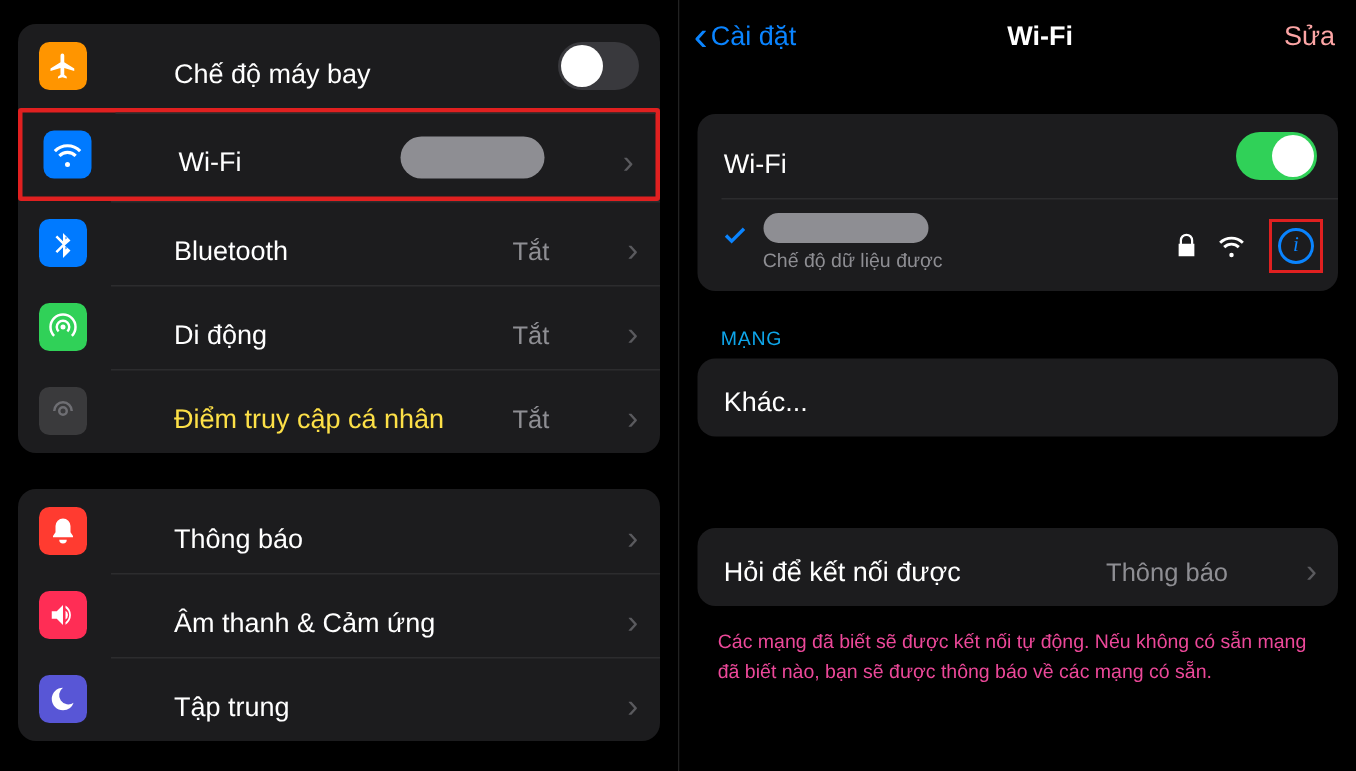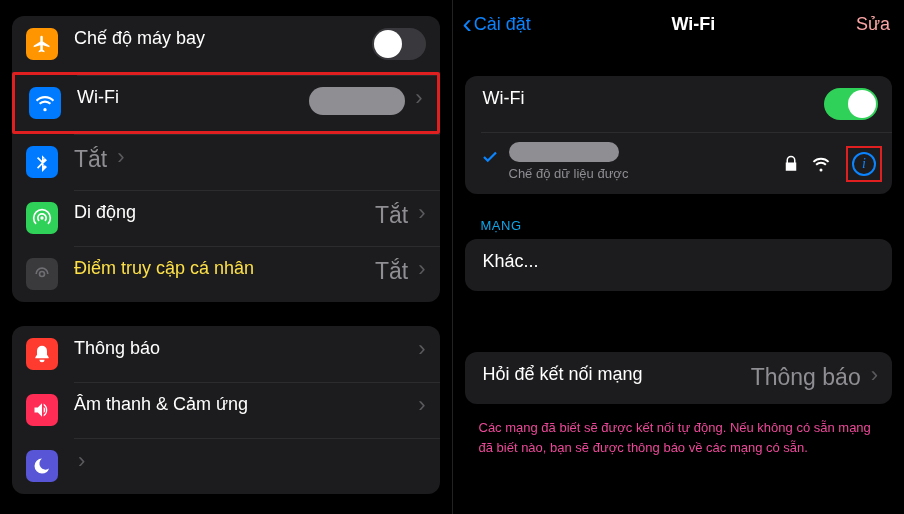--- a/index.html
+++ b/index.html
@@ -23,24 +23,25 @@
 
   
   .group {
     background: #1c1c1e;
     border-radius: 12px;
     margin: 8px 12px 24px 12px;
     overflow: hidden;
   }
   .row {
     display: flex;
-    align-items: flex-start;
+    align-items: flex-end;
     padding: 12px 14px;
     min-height: 52px;
     position: relative;
+    gap: 42px;
   }
   .row + .row::before {
     content: "";
     position: absolute;
     top: 0;
     left: 62px;
     right: 0;
     height: 1px;
     background: #2c2c2e;
   }
@@ -59,21 +60,21 @@
     flex-shrink: 0;
   }
   .icon-box svg { width: 20px; height: 20px; }
   .label {
     flex: 1;
     font-size: 18px;
     color: #fff;
   }
   .label.dim { color: #fde047; }
   .value {
-    font-size: 23px;
+    font-size: 17px;
     color: #8e8e93;
     margin-right: 6px;
   }
   .chevron {
     color: #5a5a5e;
     font-size: 22px;
     line-height: 1;
     margin-left: 4px;
   }
   .toggle {
@@ -231,20 +232,21 @@
       <div class="pill"></div>
       <span class="chevron">›</span>
     </div>
 
     <div class="row">
       <div class="icon-box bg-blue">
         <svg viewBox="0 0 24 24" fill="#fff">
             <path d="M12 2v8.6L7.4 6 6 7.4 11.6 13 6 18.6 7.4 20l4.6-4.6V24l6-6-4.6-4 4.6-4-6-6zm2 4.8L15.2 8 14 9.2zm0 10.4v-2.4L15.2 16z"></path>
           </svg>
       </div>
+      <span class="label">Bluetooth</span>
       <span class="value">Tắt</span>
       <span class="chevron">›</span>
     </div>
 
     <div class="row">
       <div class="icon-box bg-green">
         <svg viewBox="0 0 24 24" fill="#fff">
             <path d="M12 8a4 4 0 0 0-4 4c0 1.1.5 2.1 1.2 2.8l-1.4 1.4A6 6 0 0 1 6 12a6 6 0 0 1 12 0 6 6 0 0 1-1.8 4.2l-1.4-1.4A4 4 0 0 0 12 8zm0 2a2 2 0 1 1 0 4 2 2 0 0 1 0-4zM4.2 19.8A11 11 0 0 1 1 12 11 11 0 0 1 12 1a11 11 0 0 1 11 11 11 11 0 0 1-3.2 7.8l-1.4-1.4A9 9 0 0 0 21 12a9 9 0 0 0-18 0 9 9 0 0 0 2.6 6.4z"></path>
           </svg>
       </div>
@@ -283,20 +285,21 @@
       </div>
       <span class="label">Âm thanh &amp; Cảm ứng</span>
       <span class="chevron">›</span>
     </div>
     <div class="row">
       <div class="icon-box bg-indigo">
         <svg viewBox="0 0 24 24" fill="#fff">
             <path d="M12 3a9 9 0 0 0 0 18 9 9 0 0 0 8.5-6A7 7 0 0 1 12 3z"></path>
           </svg>
       </div>
+      <span class="label">Tập trung</span>
       <span class="chevron">›</span>
     </div>
   </div>
 </div>
 
 <div class="pane pane-right">
   <div class="nav">
     <div class="nav-back">
       <span class="chevron-left">‹</span>
       <span>Cài đặt</span>
@@ -338,19 +341,19 @@
 
   <div class="section-header">MẠNG</div>
   <div class="group" style="margin-top:0; margin-bottom:61px">
     <div class="row">
       <span class="label" style="margin-left:4px">Khác...</span>
     </div>
   </div>
 
   <div class="group" style="margin-bottom:6px">
     <div class="row">
-      <span class="label" style="margin-left:4px">Hỏi để kết nối mạng</span>
+      <span class="label" style="margin-left:4px">Hỏi để kết nối được</span>
       <span class="value">Thông báo</span>
       <span class="chevron">›</span>
     </div>
   </div>
   <div class="footer-note">Các mạng đã biết sẽ được kết nối tự động. Nếu không có sẵn mạng đã biết nào, bạn sẽ được thông báo về các mạng có sẵn.</div>
 </div>
 
 </body></html>

